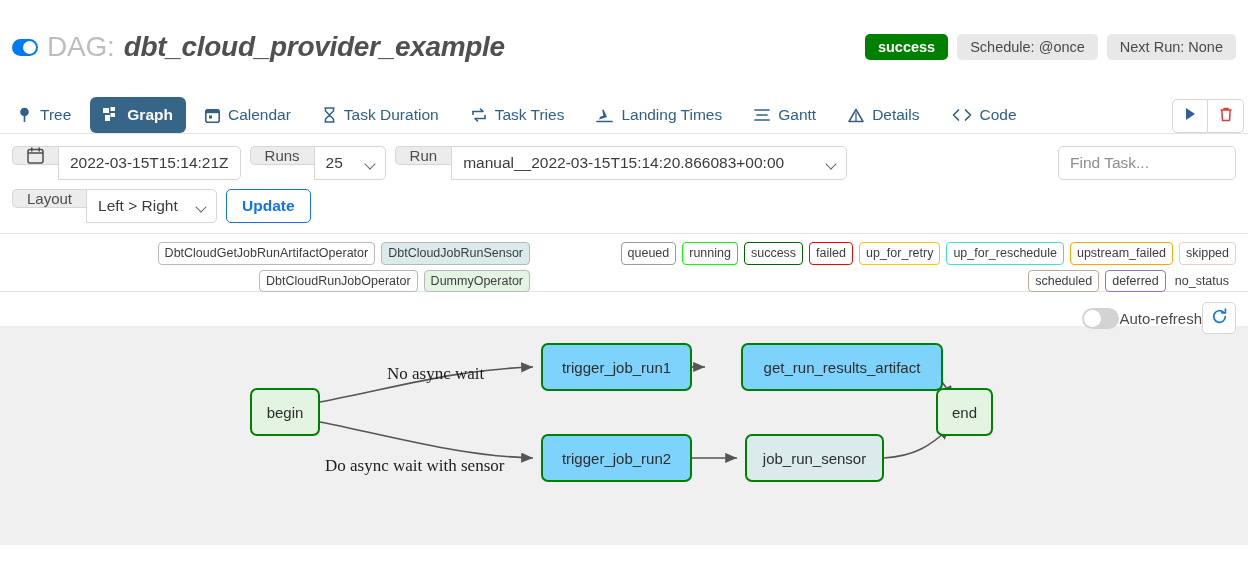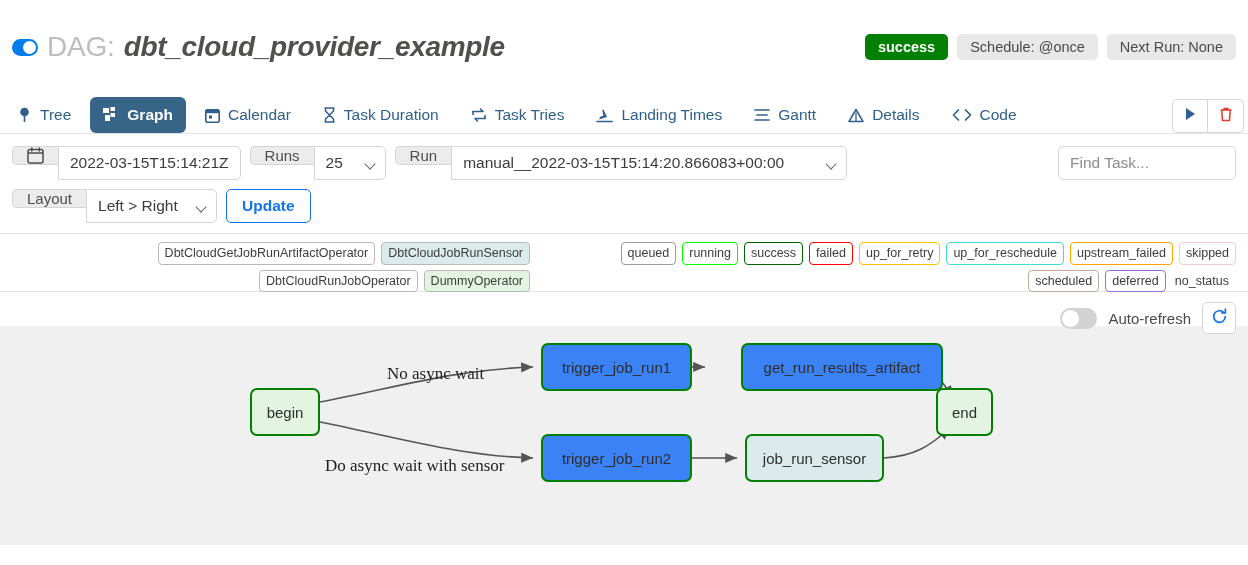--- a/index.html
+++ b/index.html
@@ -112,21 +112,21 @@
     padding: 4px 6px; border-radius: 4px; border: 1.6px solid #b9b9b9;
     background: #fff; color: #3d3d3d; margin: 0 6px 5px 0;
     font-family: "Liberation Sans", sans-serif; white-space: nowrap;
   }
   .chip.plain { border-color: transparent; background: transparent; padding-left: 2px; }
 
   
   .graph-panel { position: relative; height: 253px; background: #fff; }
   .graph-toolbar {
     position: absolute; right: 12px; top: 10px;
-    display: flex; align-items: center; gap: 11px; z-index: 3;
+    display: flex; align-items: center; z-index: 3;
   }
   .switch {
     width: 37px; height: 21px; border-radius: 11px; background: #d3d3d3;
     position: relative; cursor: pointer;
   }
   .switch::after {
     content: ""; position: absolute; top: 2px; left: 2px;
     width: 17px; height: 17px; border-radius: 50%; background: #fff;
   }
   .ar-label { font-size: 15px; color: #4a4a4a; }
@@ -134,21 +134,21 @@
     width: 34px; height: 32px; border: 1px solid #d6d6d6; background: #fff;
     border-radius: 5px; display: flex; align-items: center; justify-content: center;
     cursor: pointer;
   }
   .canvas {
     position: absolute; left: 0; right: 0; top: 34px; bottom: 0;
     background: #f0f0f0; overflow: hidden;
   }
   .gnode {
     position: absolute; border: 2.5px solid #008000; border-radius: 7px;
-    background: #3b82f6; display: flex; align-items: center; justify-content: center;
+    background: #7dd3fc; display: flex; align-items: center; justify-content: center;
     font-size: 15px; color: #2e2e2e; white-space: nowrap;
     font-family: "Liberation Sans", sans-serif;
   }
   .gnode.dummy { background: #e3f4e2; text-align: center; }
   .gnode.sensor { background: #dbeaea; }
   .edge-label {
     position: absolute; font-size: 17px; color: #1d1d1d;
     white-space: nowrap; font-family: Liberation Serif, serif;
   }
   svg.edges { position: absolute; left: 0; top: 0; width: 100%; height: 100%; }

